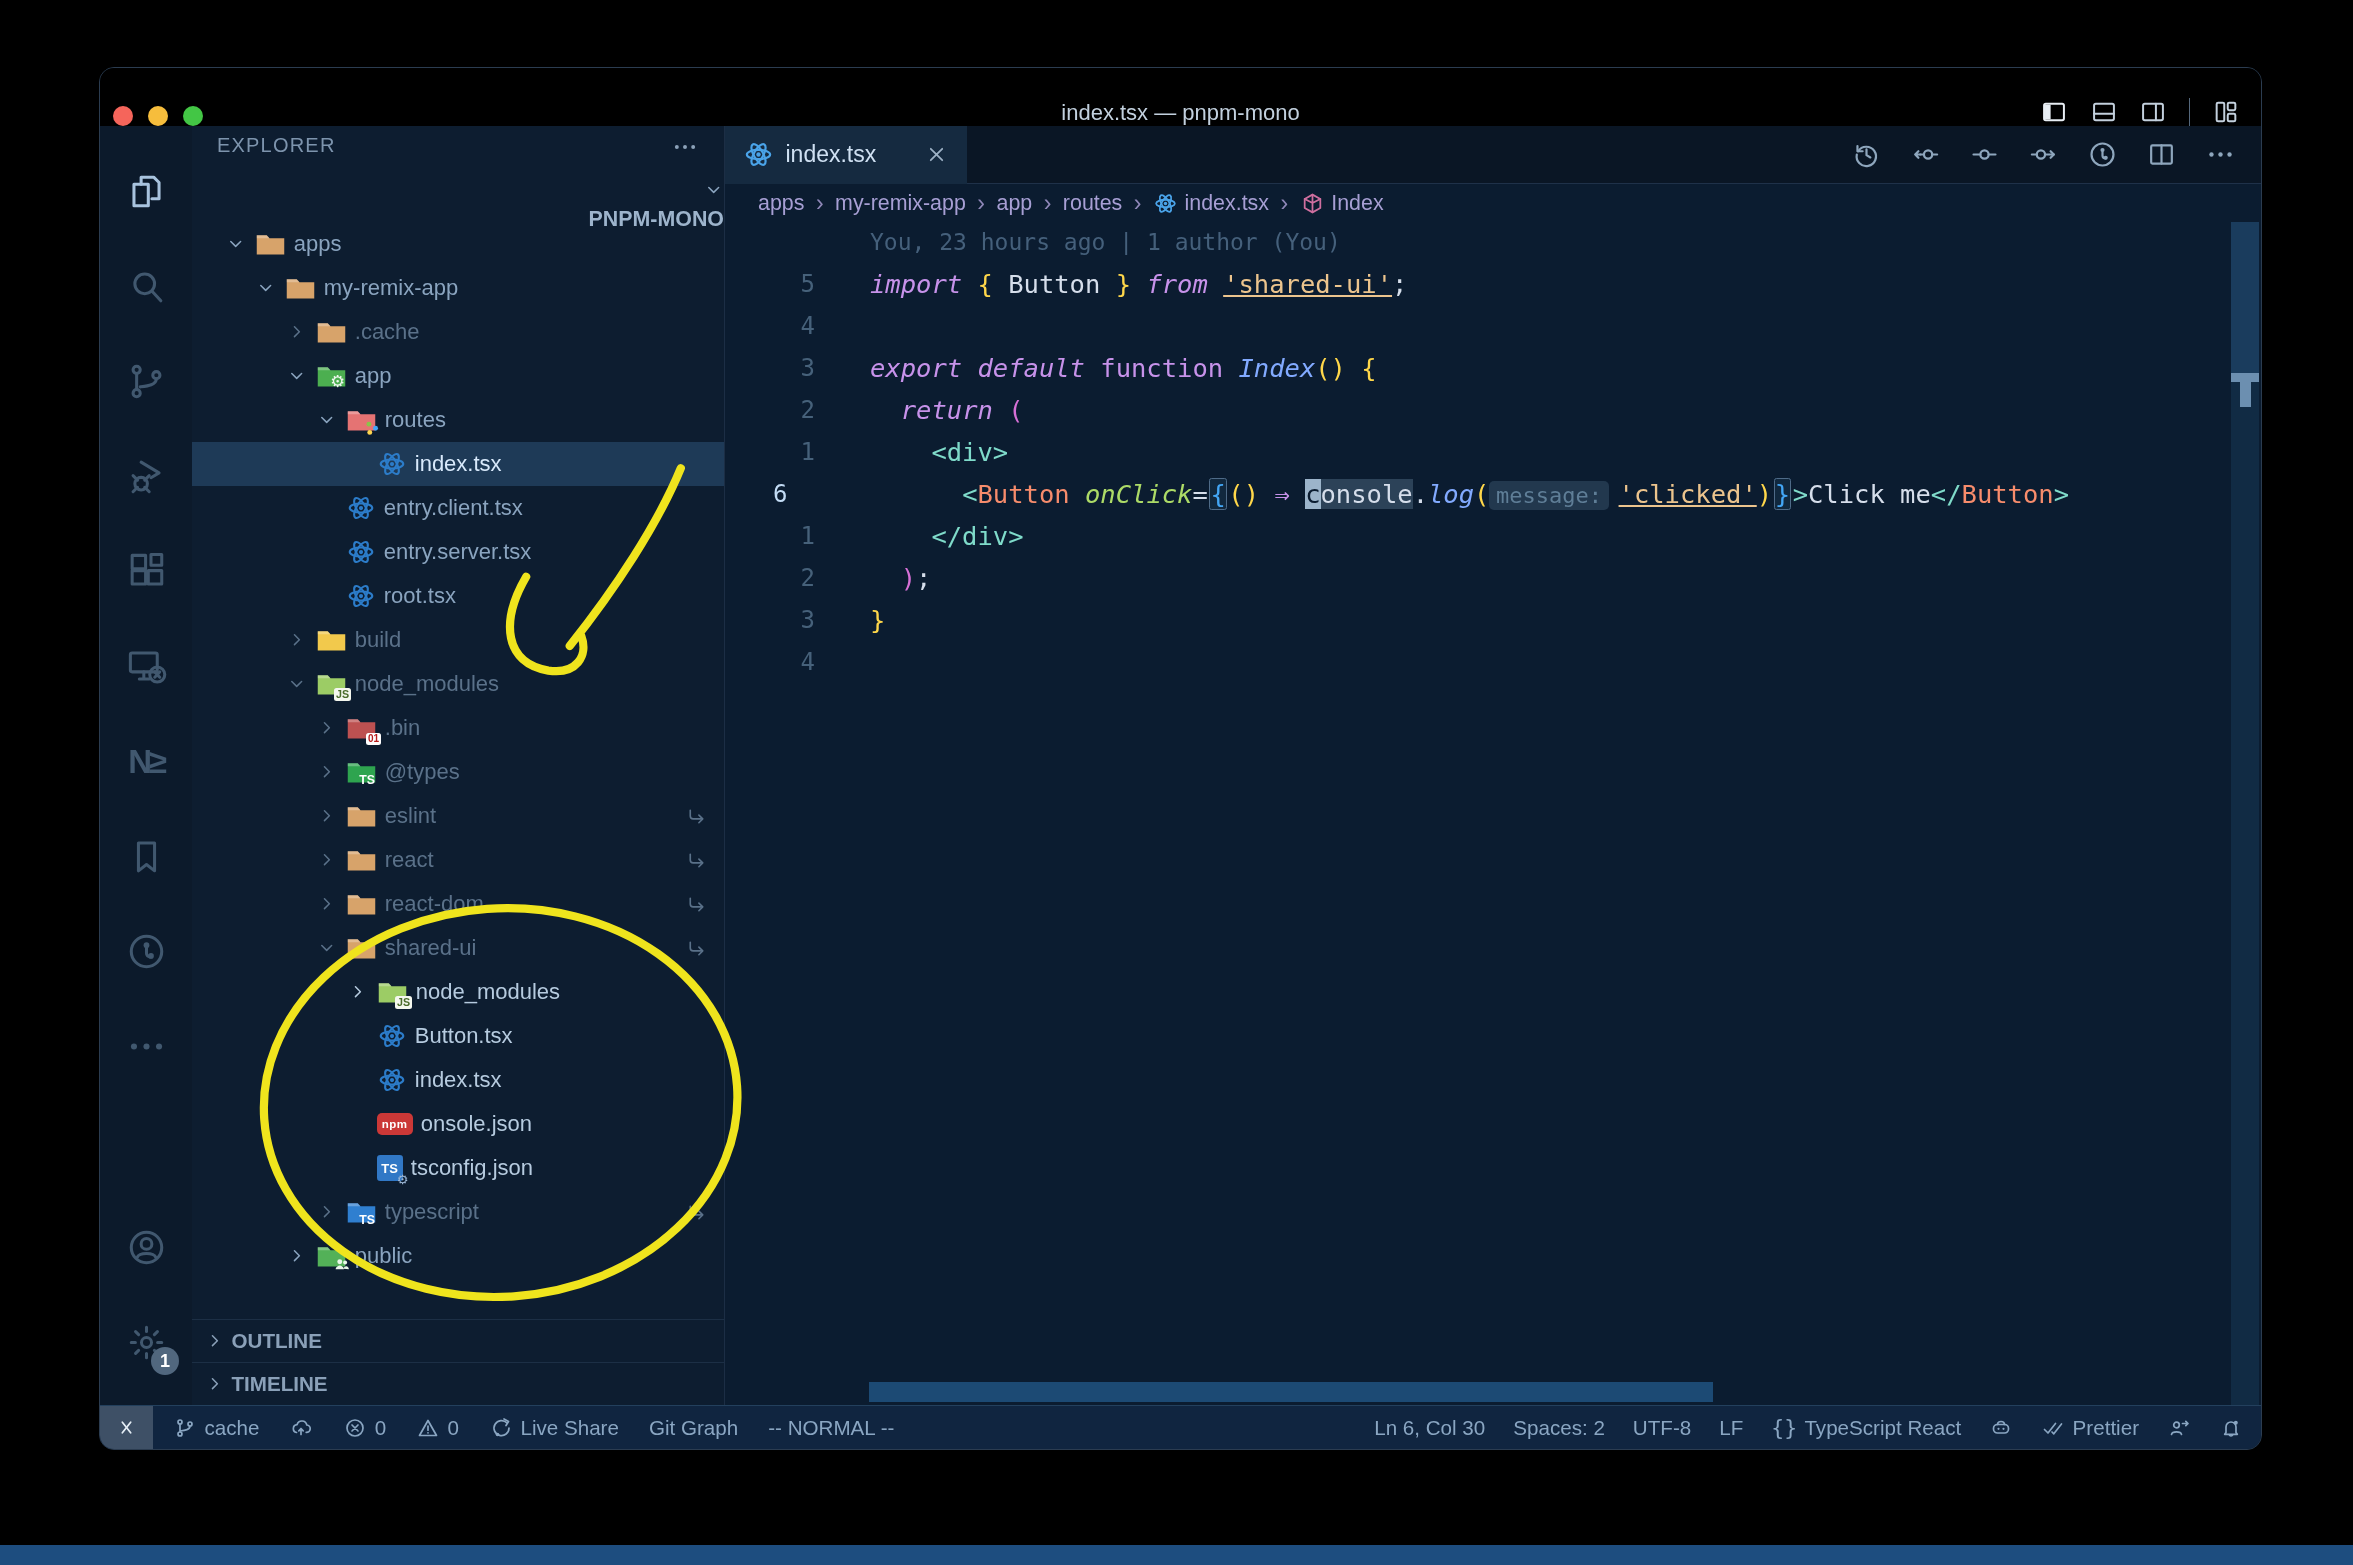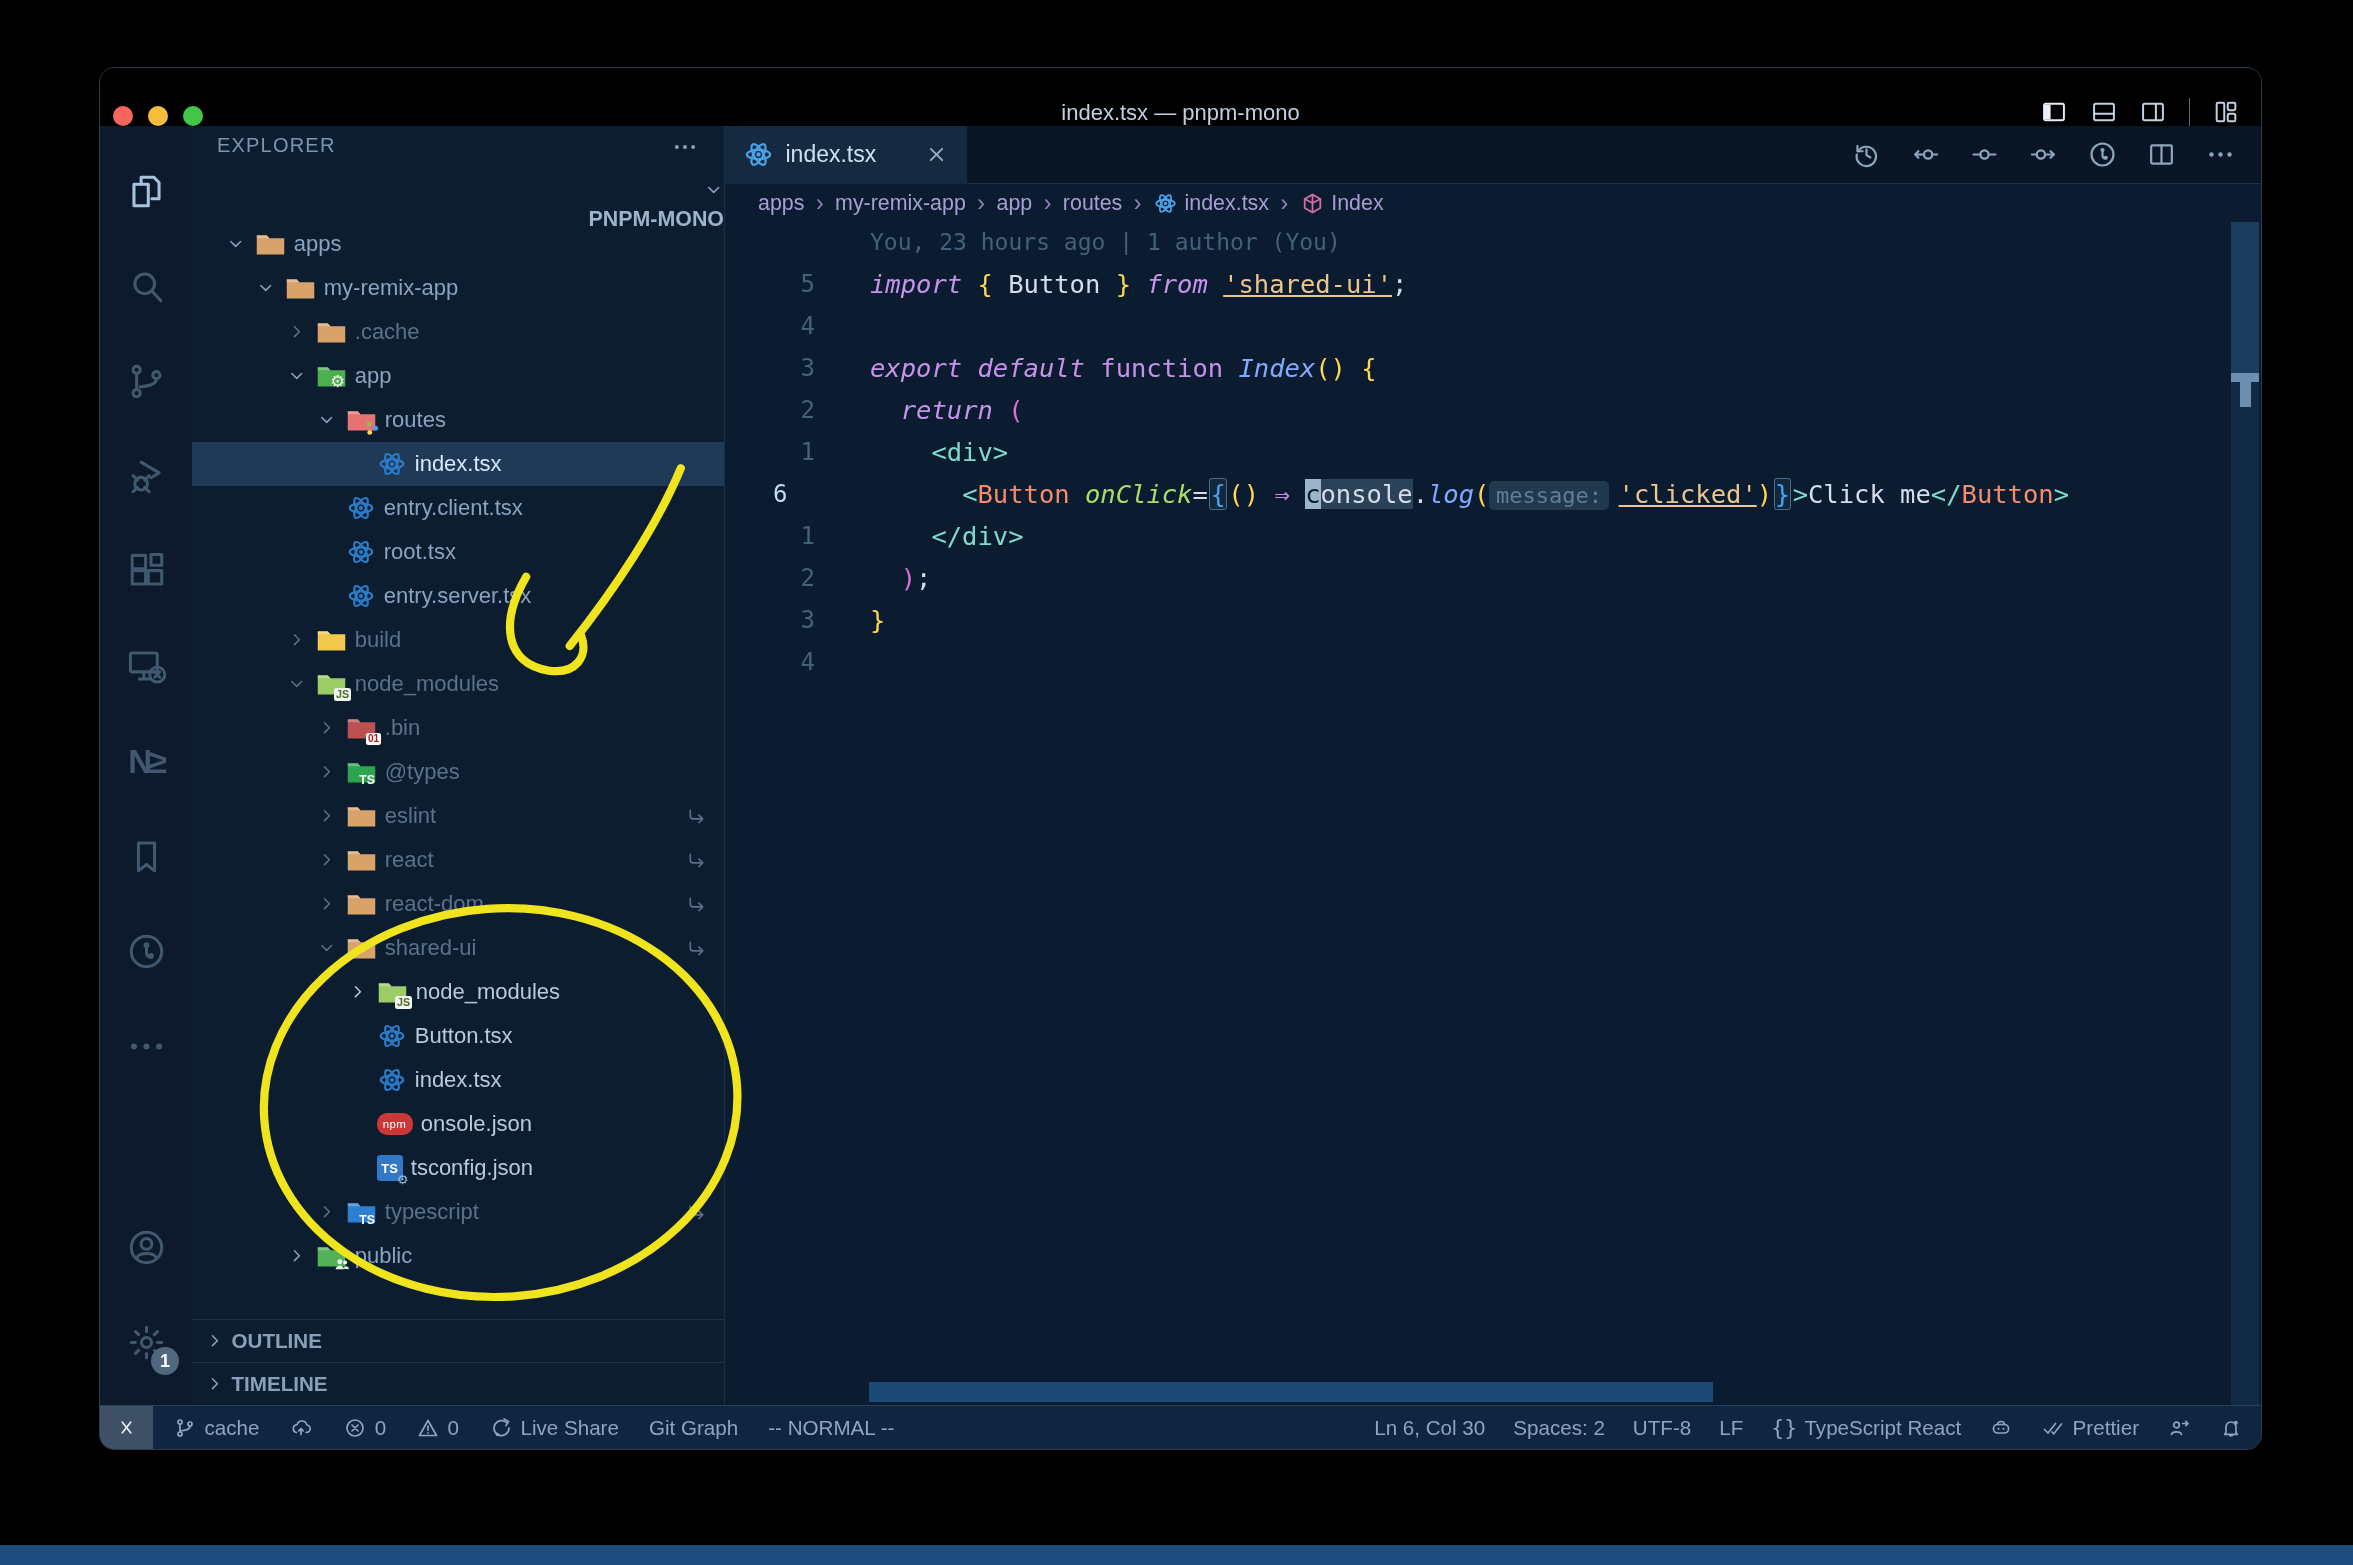--- a/index.html
+++ b/index.html
@@ -46,22 +46,22 @@
   .ficon{position:relative;width:31px;height:25px;flex:0 0 31px;display:inline-block;}
   .fsvg{width:31px;height:25px;display:block;}
   .fbadge{position:absolute;right:-4.1px;bottom:-4.1px;font-size:12.3px;line-height:1;}
   .fbadge.chip{background:#f4f7ee;color:#4a6b2a;font-weight:bold;border-radius:2.5px;padding:0.8px 1.6px;font-size:10.7px;}
   .fbadge.chip01{background:#fff;color:#b71c1c;font-weight:bold;border-radius:2.5px;padding:0.8px 1.6px;font-size:10px;}
   .fbadge.ts{color:#fff;font-weight:bold;font-size:12.3px;right:1.6px;bottom:-1.6px;}
   .fbadge.gear{color:#eef7ee;font-size:16.5px;right:1.6px;bottom:-1.6px;font-family:"DejaVu Sans", sans-serif;}
   .bsvg{width:16.5px;height:16.5px;display:block;}
   .ricon{width:30px;height:30px;flex:0 0 30px;color:#2c7cc9;display:flex;align-items:center;}
   .ricon .ic{font-size:30px;}
-  .npmbadge{width:36px;height:21.4px;flex:0 0 36px;background:#cb3837;color:#fff;border-radius:10px;
-    font-size:11.5px;font-weight:normal;display:flex;align-items:center;justify-content:center;letter-spacing:0.4px;}
+  .npmbadge{width:36px;height:21.4px;flex:0 0 36px;background:#cb3837;color:#fff;border-radius:5px;
+    font-size:11.5px;font-weight:bold;display:flex;align-items:center;justify-content:center;letter-spacing:0.4px;}
   .tsfile{width:26px;height:26px;flex:0 0 26px;background:#3178c6;color:#fff;border-radius:3.3px;font-size:13px;font-weight:bold;
     display:flex;align-items:center;justify-content:center;position:relative;}
   .tsfile .tsgear{position:absolute;right:-5.8px;bottom:-5.8px;font-size:13px;color:#9db8d6;font-family:"DejaVu Sans", sans-serif;}
   .symlink{position:absolute;right:16.5px;color:#5a7189;display:flex;}
   .symlink .ic{font-size:23px;}
   .sbsections{margin-top:auto;}
   .secrow{height:42px;border-top:0.8px solid #1c2f45;display:flex;align-items:center;gap:6.6px;padding-left:11.5px;
     font-weight:bold;font-size:20.6px;color:#8aa0b8;}
   
   .editor{flex:1;display:flex;flex-direction:column;min-width:0;background:#0b1c30;}
@@ -367,33 +367,33 @@
             <div class="trow " style="padding-left:124px">
               <span class="chsp"></span>
               <span class="ricon">
                 <svg class="ic" viewBox="0 0 24 24">
                   <circle cx="12" cy="12" r="1.7" fill="currentColor" stroke="none"></circle>
                   <ellipse cx="12" cy="12" rx="9" ry="3.6"></ellipse>
                   <ellipse cx="12" cy="12" rx="9" ry="3.6" transform="rotate(60 12 12)"></ellipse>
                   <ellipse cx="12" cy="12" rx="9" ry="3.6" transform="rotate(120 12 12)"></ellipse>
                 </svg>
               </span>
-              <span class="tlabel">root.tsx</span>
+              <span class="tlabel">entry.server.tsx</span>
             </div>
             <div class="trow " style="padding-left:124px">
               <span class="chsp"></span>
               <span class="ricon">
                 <svg class="ic" viewBox="0 0 24 24">
                   <circle cx="12" cy="12" r="1.7" fill="currentColor" stroke="none"></circle>
                   <ellipse cx="12" cy="12" rx="9" ry="3.6"></ellipse>
                   <ellipse cx="12" cy="12" rx="9" ry="3.6" transform="rotate(60 12 12)"></ellipse>
                   <ellipse cx="12" cy="12" rx="9" ry="3.6" transform="rotate(120 12 12)"></ellipse>
                 </svg>
               </span>
-              <span class="tlabel">entry.server.tsx</span>
+              <span class="tlabel">root.tsx</span>
             </div>
             <div class="trow dim" style="padding-left:94px">
               <span class="chev">
                 <svg class="ic" viewBox="0 0 24 24">
                   <path d="M9.5 6.5L15 12l-5.5 5.5"></path>
                 </svg>
               </span>
               <span class="ficon" style="color:#f2c94c">
                 <svg class="fsvg" viewBox="0 0 24 20">
                   <path d="M1 2.5h8l2.2 2.5H23v13H1z" fill="currentColor"></path>

